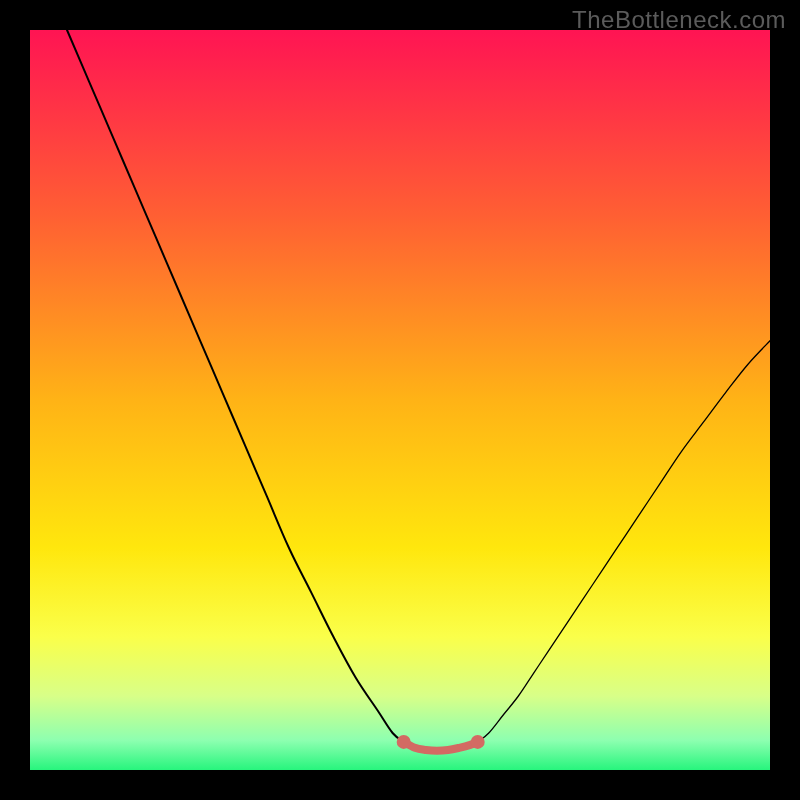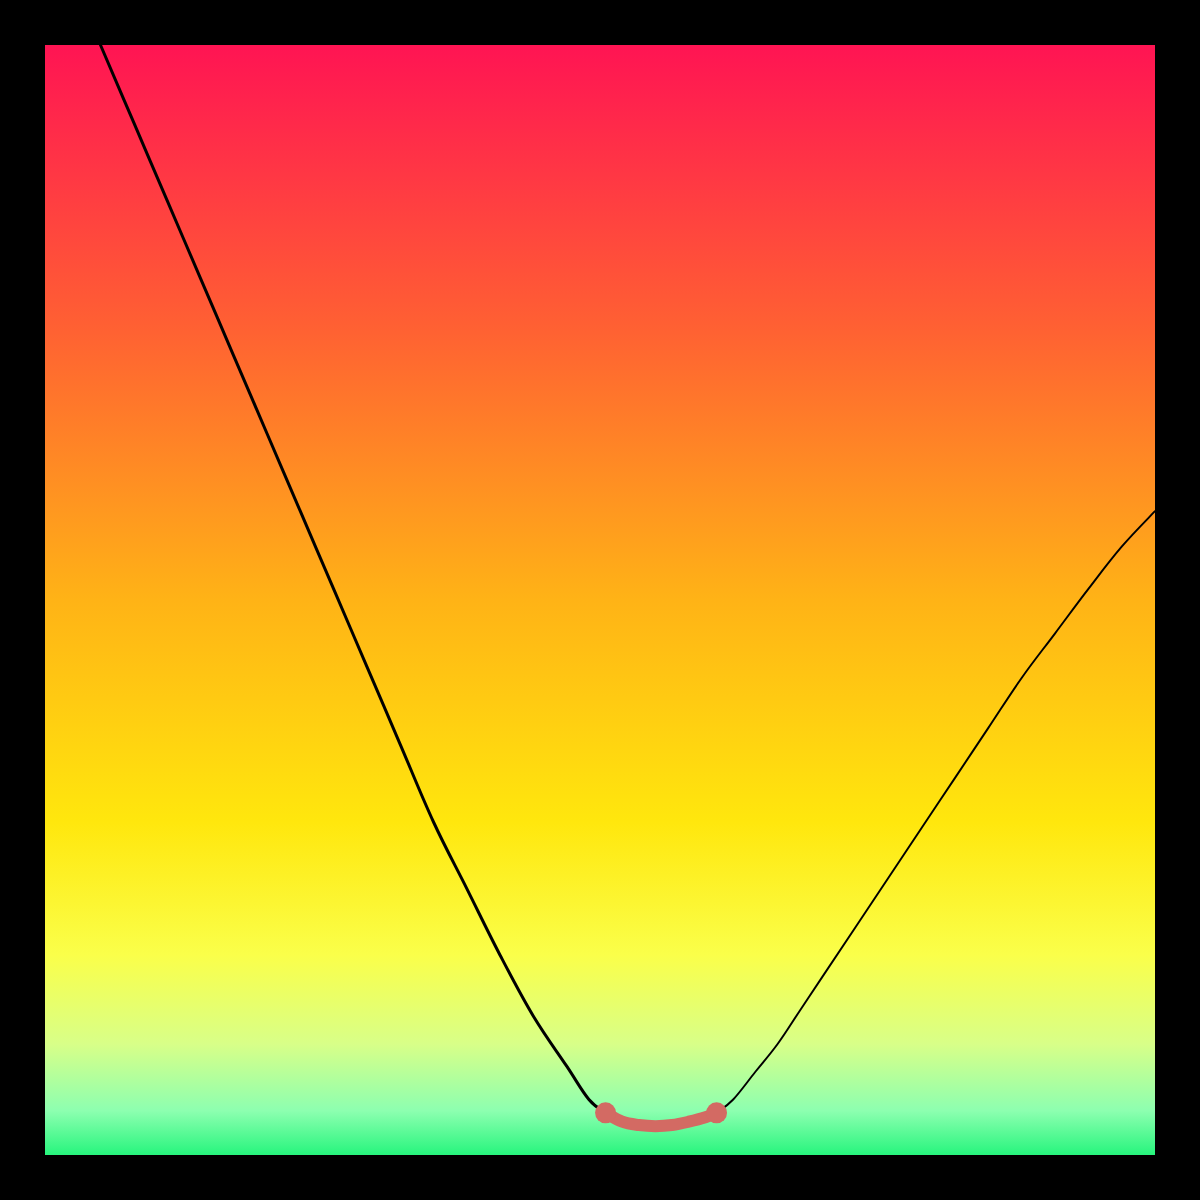--- a/index.html
+++ b/index.html
@@ -28,20 +28,21 @@
     z-index: 10;
   }
   svg {
     display: block;
   }
 </style>
 </head>
 <body>
 
 <div class="frame">
+  <div class="watermark">TheBottleneck.com</div>
   <svg id="chart-svg" width="800" height="800" viewBox="0 0 800 800">
     <defs>
       <linearGradient id="bg-grad" x1="0" y1="0" x2="0" y2="1">
           <stop offset="0%" stop-color="#ff1453"></stop>
           <stop offset="25%" stop-color="#ff5f33"></stop>
           <stop offset="50%" stop-color="#ffb316"></stop>
           <stop offset="70%" stop-color="#ffe70d"></stop>
           <stop offset="82%" stop-color="#faff4a"></stop>
           <stop offset="90%" stop-color="#d8ff88"></stop>
           <stop offset="96%" stop-color="#8dffb0"></stop>

